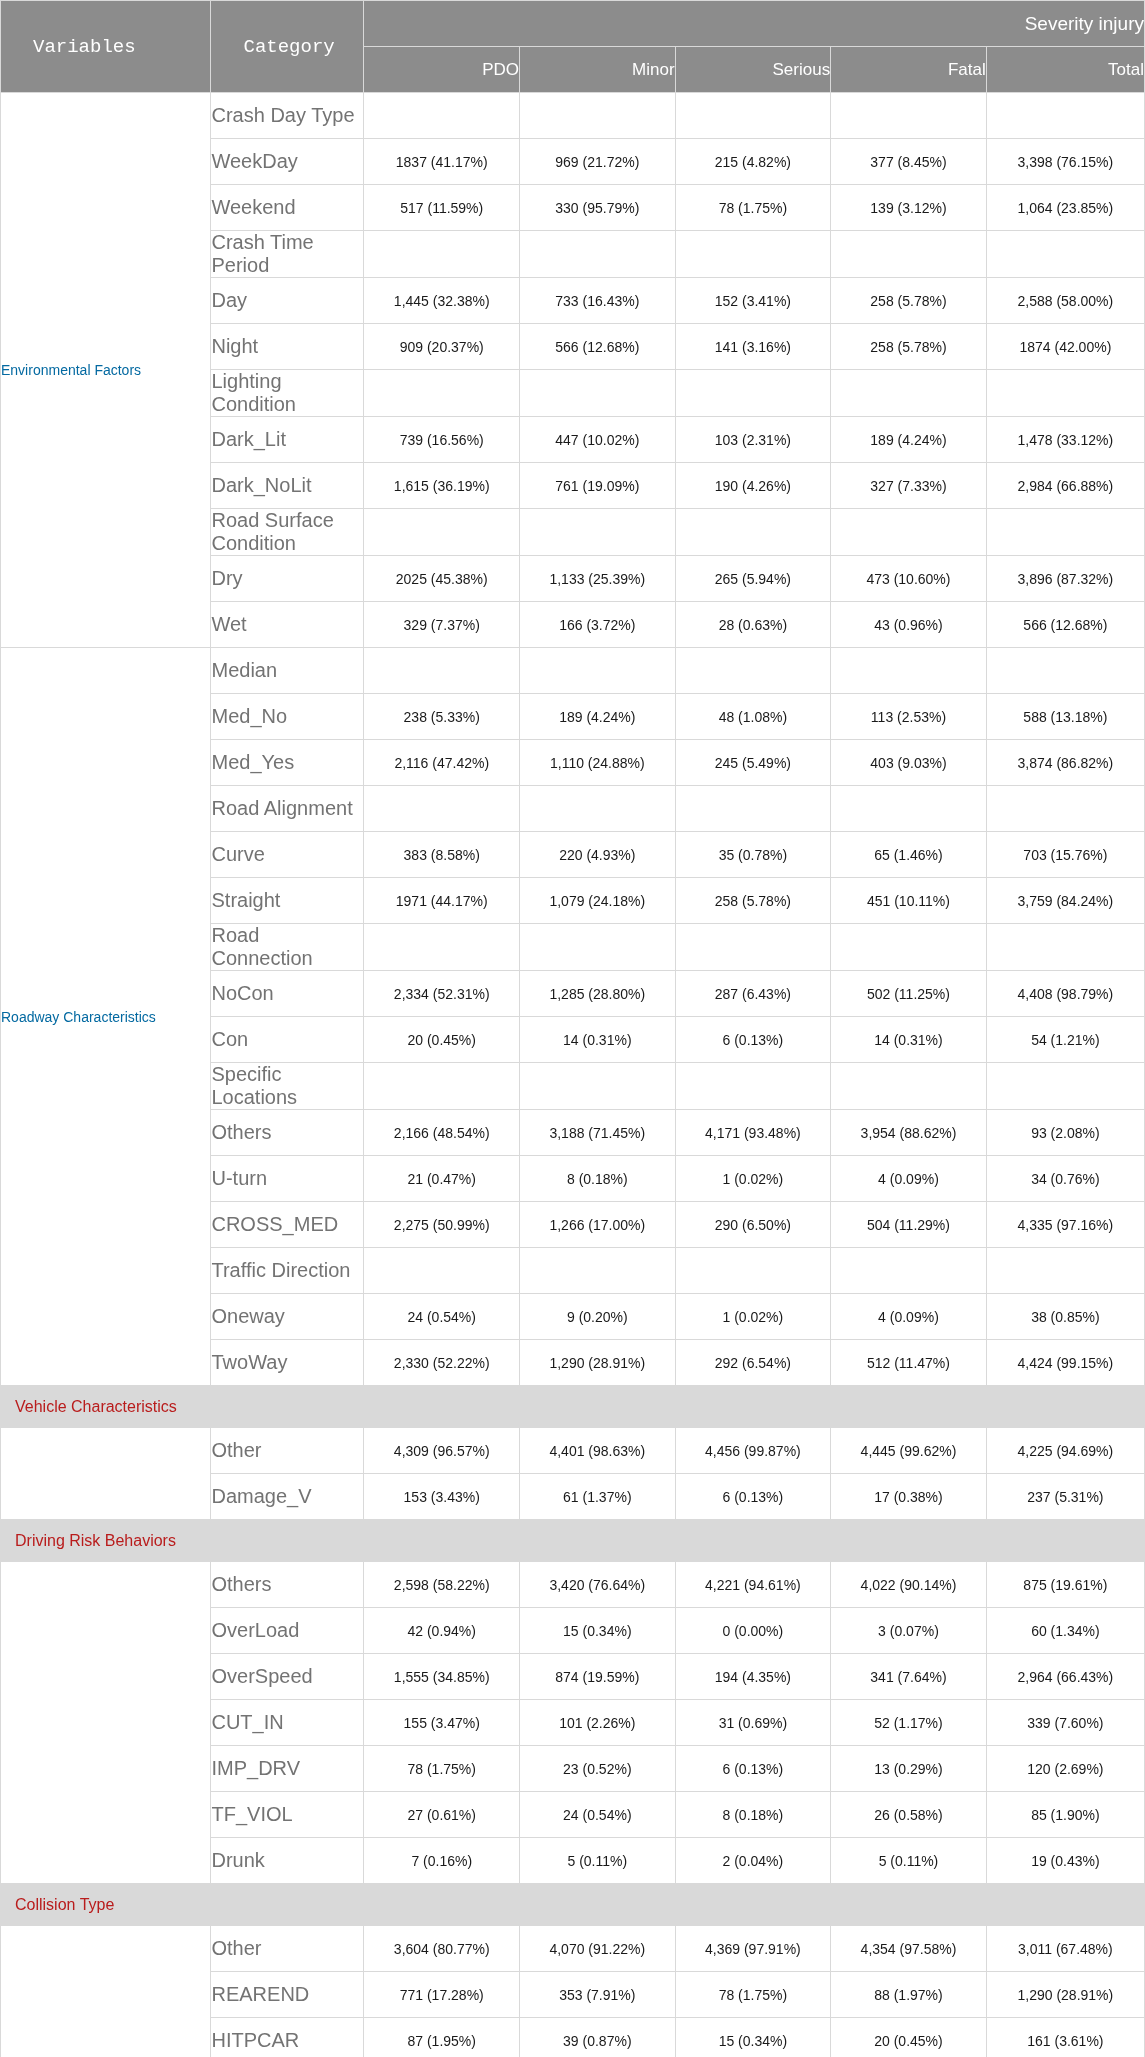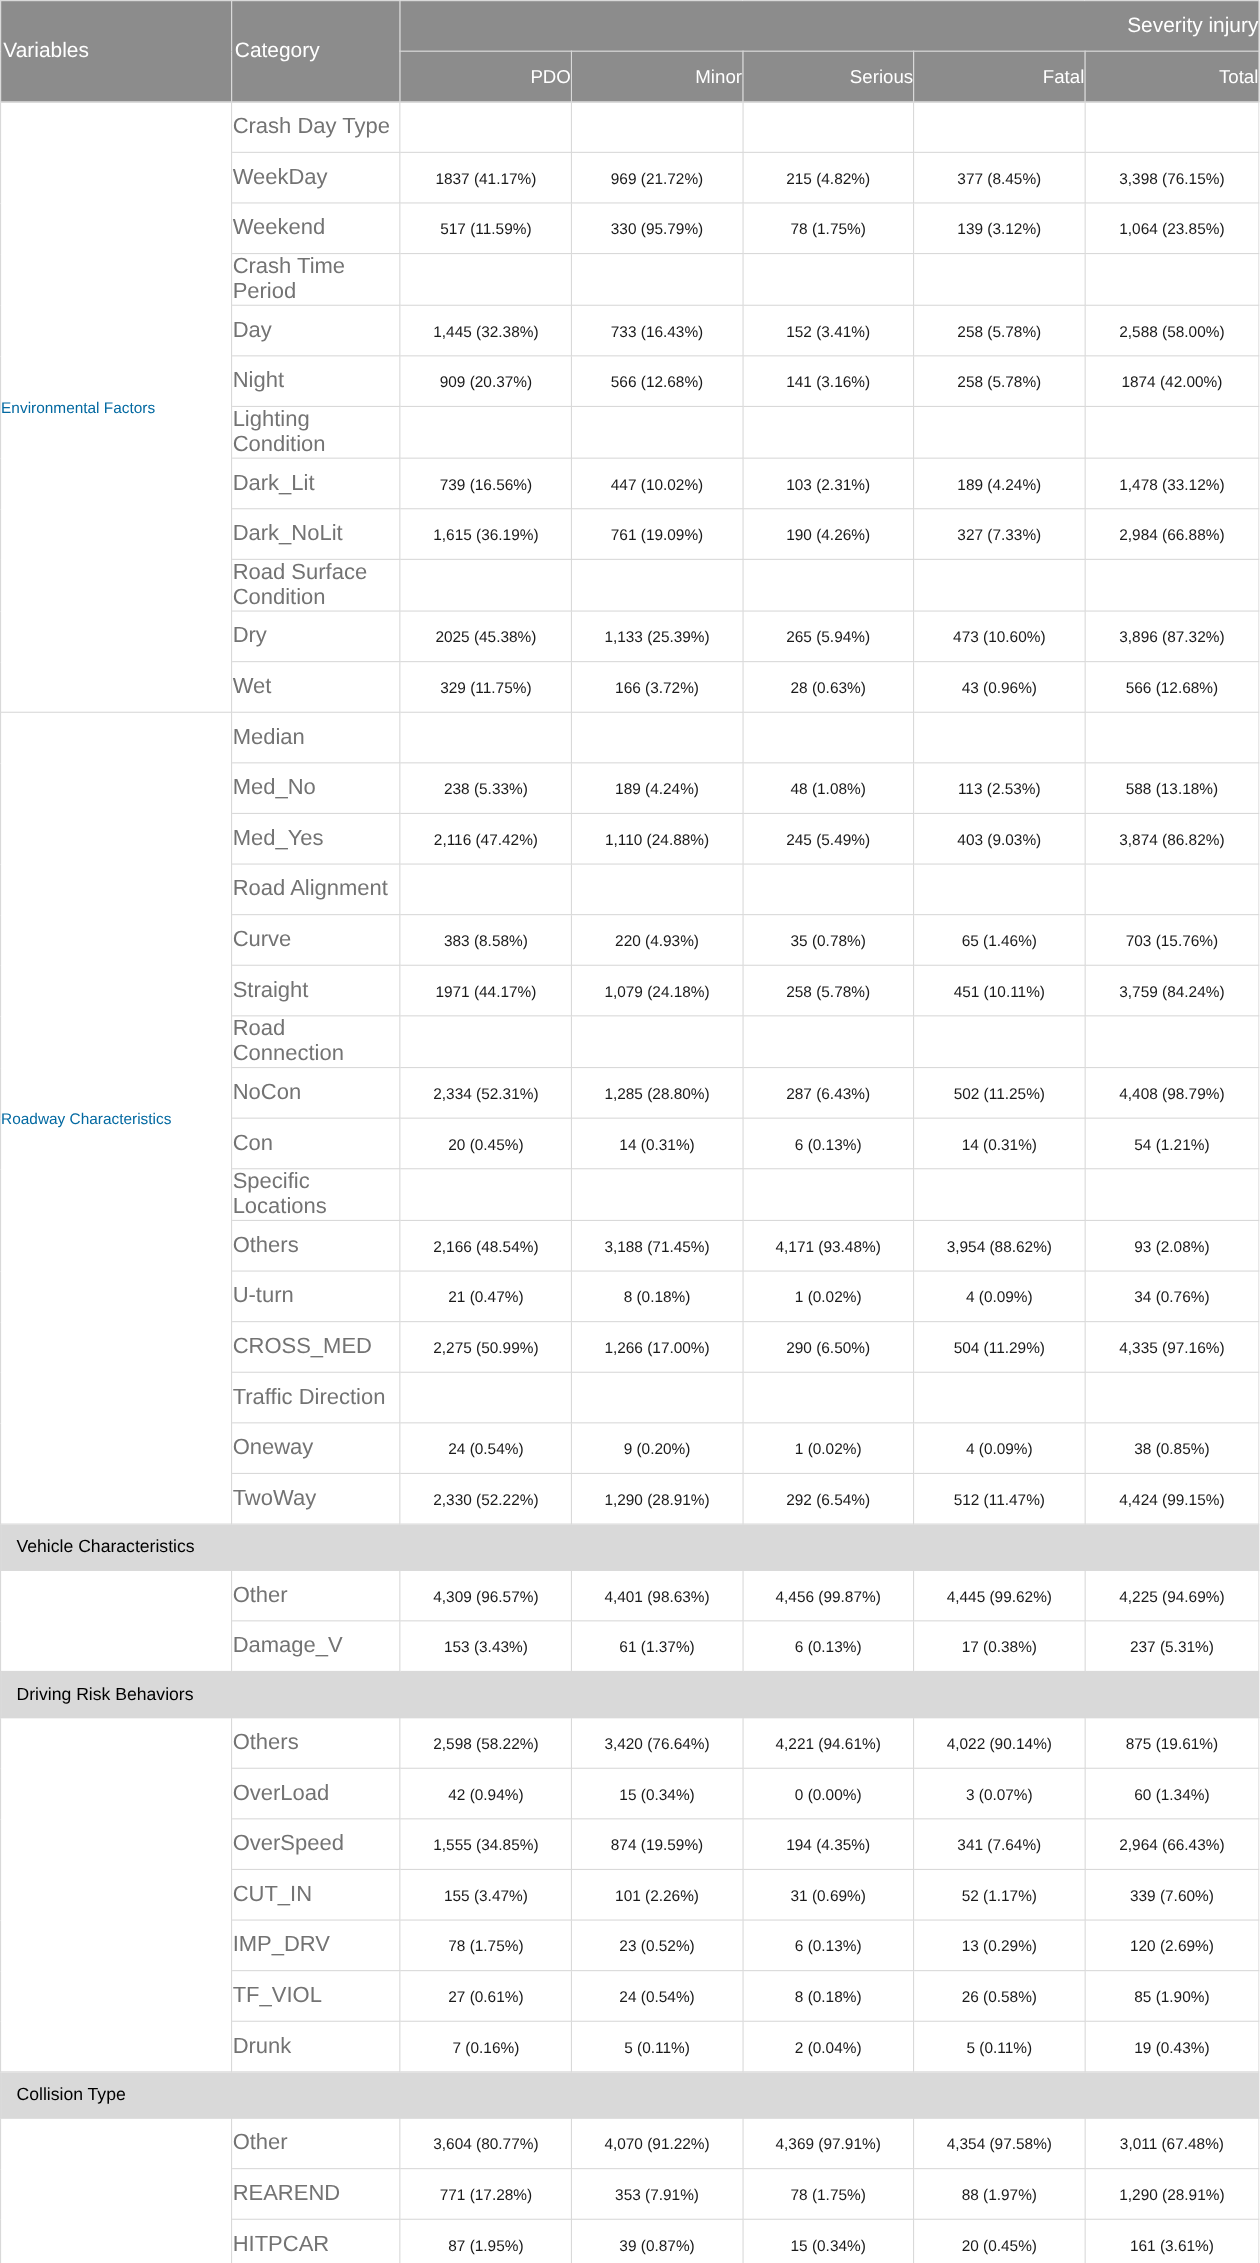--- a/index.html
+++ b/index.html
@@ -27,21 +27,22 @@
   thead th {
     background: #8c8c8c;
     color: #ffffff;
     font-weight: normal;
     font-size: 19px;
     height: 45px;
     text-align: right;
   }
   thead th.left-h {
     text-align: left;
-    padding-left: 2px;
+    padding-left: 32px;
+    font-family: Liberation Mono, monospace;
   }
   thead th.sub {
     font-size: 17px;
     height: 45px;
     margin-top: 46px;
   }
   
   td.var-cell {
     text-align: left;
     padding-left: 14px;
@@ -58,21 +59,21 @@
   td.num-cell {
     text-align: center;
     font-size: 14px;
     color: #1a1a1a;
   }
   tr.section-row td {
     background: #d9d9d9;
     text-align: left;
     padding-left: 14px;
     font-size: 16px;
-    color: #000000;
+    color: #b91c1c;
     height: 41px;
     border-left: 1px solid #d9d9d9;
     border-right: 1px solid #d9d9d9;
   }
   .col-var { width: 161px; }
   .col-cat { width: 117px; }
   .col-num { width: 119px; }
   .col-tot { width: 121px; }
 </style>
 </head>
@@ -187,21 +188,21 @@
       <tr>
         <td class="cat-cell">Dry</td>
         <td class="num-cell">2025 (45.38%)</td>
         <td class="num-cell">1,133 (25.39%)</td>
         <td class="num-cell">265 (5.94%)</td>
         <td class="num-cell">473 (10.60%)</td>
         <td class="num-cell">3,896 (87.32%)</td>
       </tr>
       <tr>
         <td class="cat-cell">Wet</td>
-        <td class="num-cell">329 (11.75%)</td>
+        <td class="num-cell">329 (7.37%)</td>
         <td class="num-cell">166 (3.72%)</td>
         <td class="num-cell">28 (0.63%)</td>
         <td class="num-cell">43 (0.96%)</td>
         <td class="num-cell">566 (12.68%)</td>
       </tr>
       <tr>
         <td class="var-cell" rowspan="16">Roadway Characteristics</td>
         <td class="cat-cell">Median</td>
         <td class="num-cell"></td>
         <td class="num-cell"></td>

